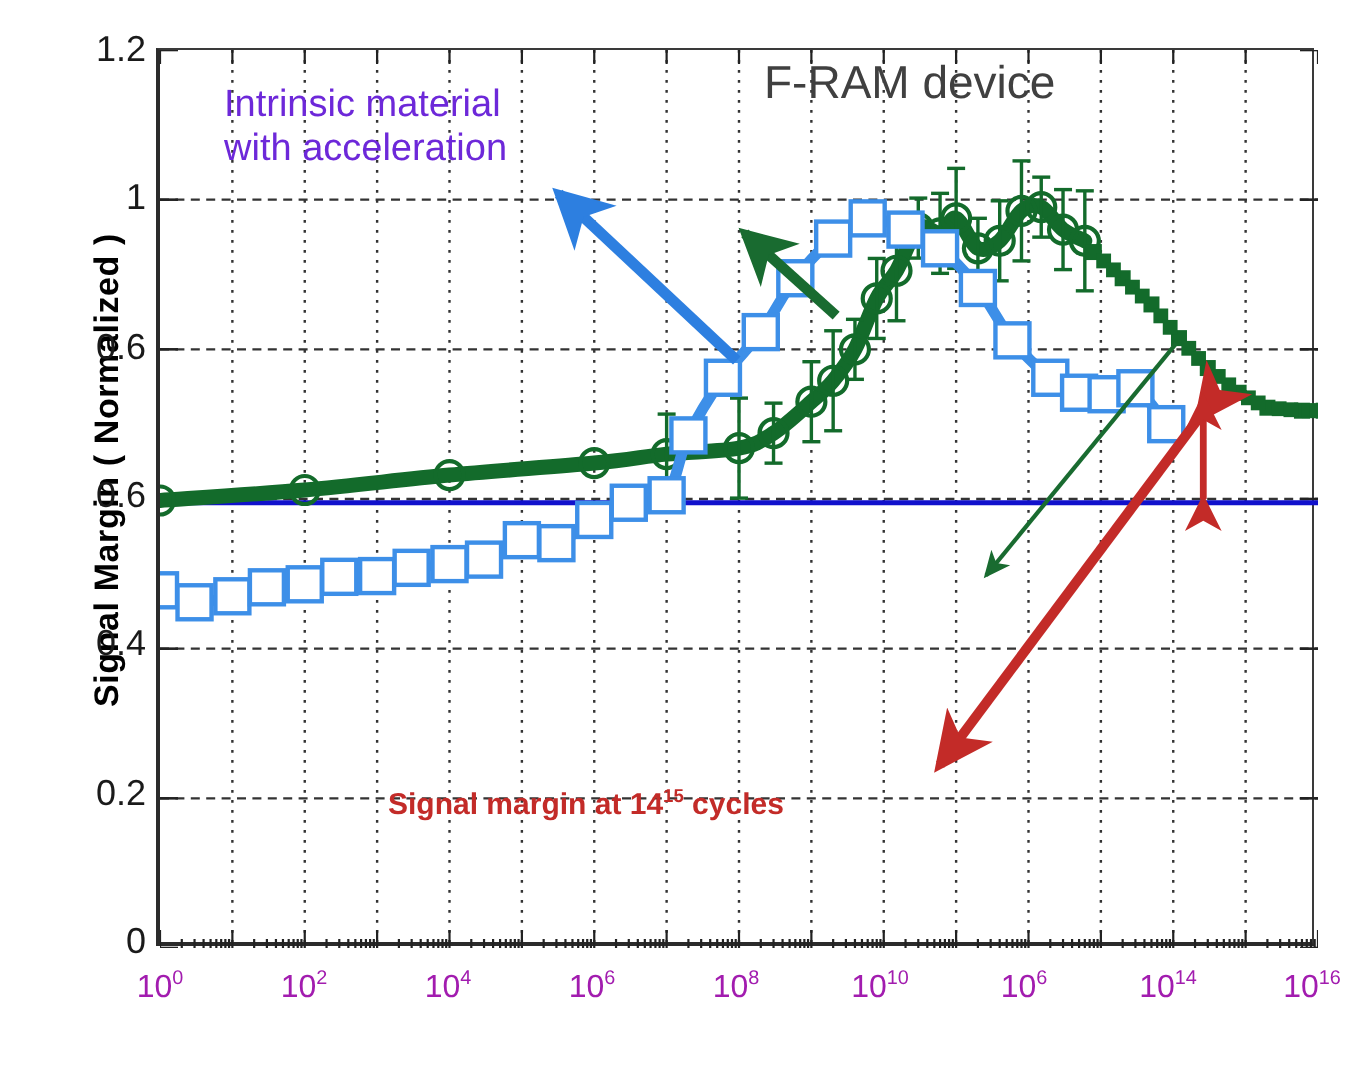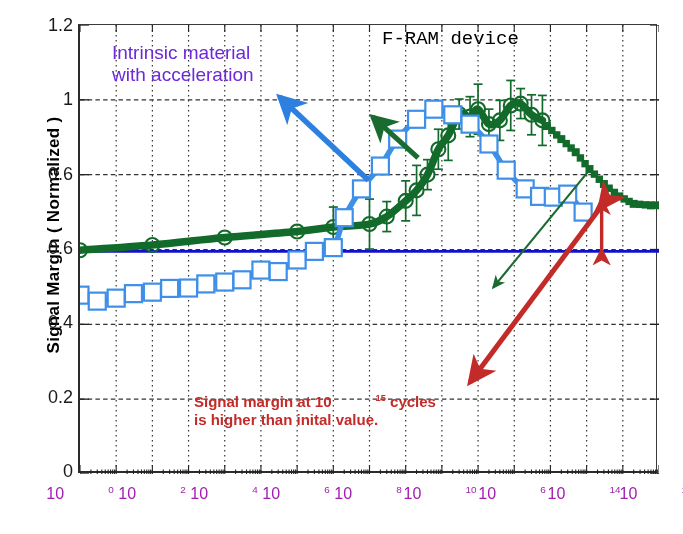--- a/index.html
+++ b/index.html
@@ -22,26 +22,26 @@
         box-sizing:border-box;background:#fff;}
   #svg{position:absolute;left:0;top:0;}
 
   
   .ytick{position:absolute;right:100%;margin-right:7px;
          font-size:18px;color:#1a1a1a;transform:translateY(-50%);
          white-space:nowrap;}
   .xtick{position:absolute;top:100%;margin-top:13px;
          font-size:16px;color:#a21caf;transform:translateX(-50%);
          white-space:nowrap;}
-  .xtick sup,.ann sup{font-size:.62em;vertical-align:super;margin-left:44px;}
+  .xtick sup,.ann sup{font-size:.62em;vertical-align:super;}
 
   
   .ann{position:absolute;white-space:pre;line-height:1.18;}
   .ann-blue{color:#6d28d9;font-size:19px;font-weight:normal;}
-  .ann-green-title{color:#000000;font-size:19px;font-weight:normal;font-family:Liberation Mono, monospace;}
+  .ann-green-title{color:#404040;font-size:23px;font-weight:normal;}
   .ann-green-bold{color:#117a2e;font-size:15px;font-weight:bold;}
   .ann-red{color:#c32b28;font-size:15px;font-weight:bold;}
 </style>
 </head>
 <body>
 
 <div id="root">
 
   <div class="ylabel">Signal Margin ( Normalized )</div>
 
@@ -424,15 +424,15 @@
         </g>
     </svg>
   </div>
 
   <div class="ann ann-blue" style="left:112px;top:42px;">Intrinsic material
 with acceleration</div>
 
   <div class="ann ann-green-title" style="left:382px;top:28px;">F-RAM device</div>
 
 
-  <div class="ann ann-red" style="left:194px;top:393px;"><span>Signal margin at 10</span><sup>15</sup><span> cycles</span><br><span>is higher than inital value.</span></div>
+  <div class="ann ann-red" style="left:194px;top:393px;"><span>Signal margin at 14</span><sup>15</sup><span> cycles</span><br></div>
 
 </div>
 
 </body></html>

